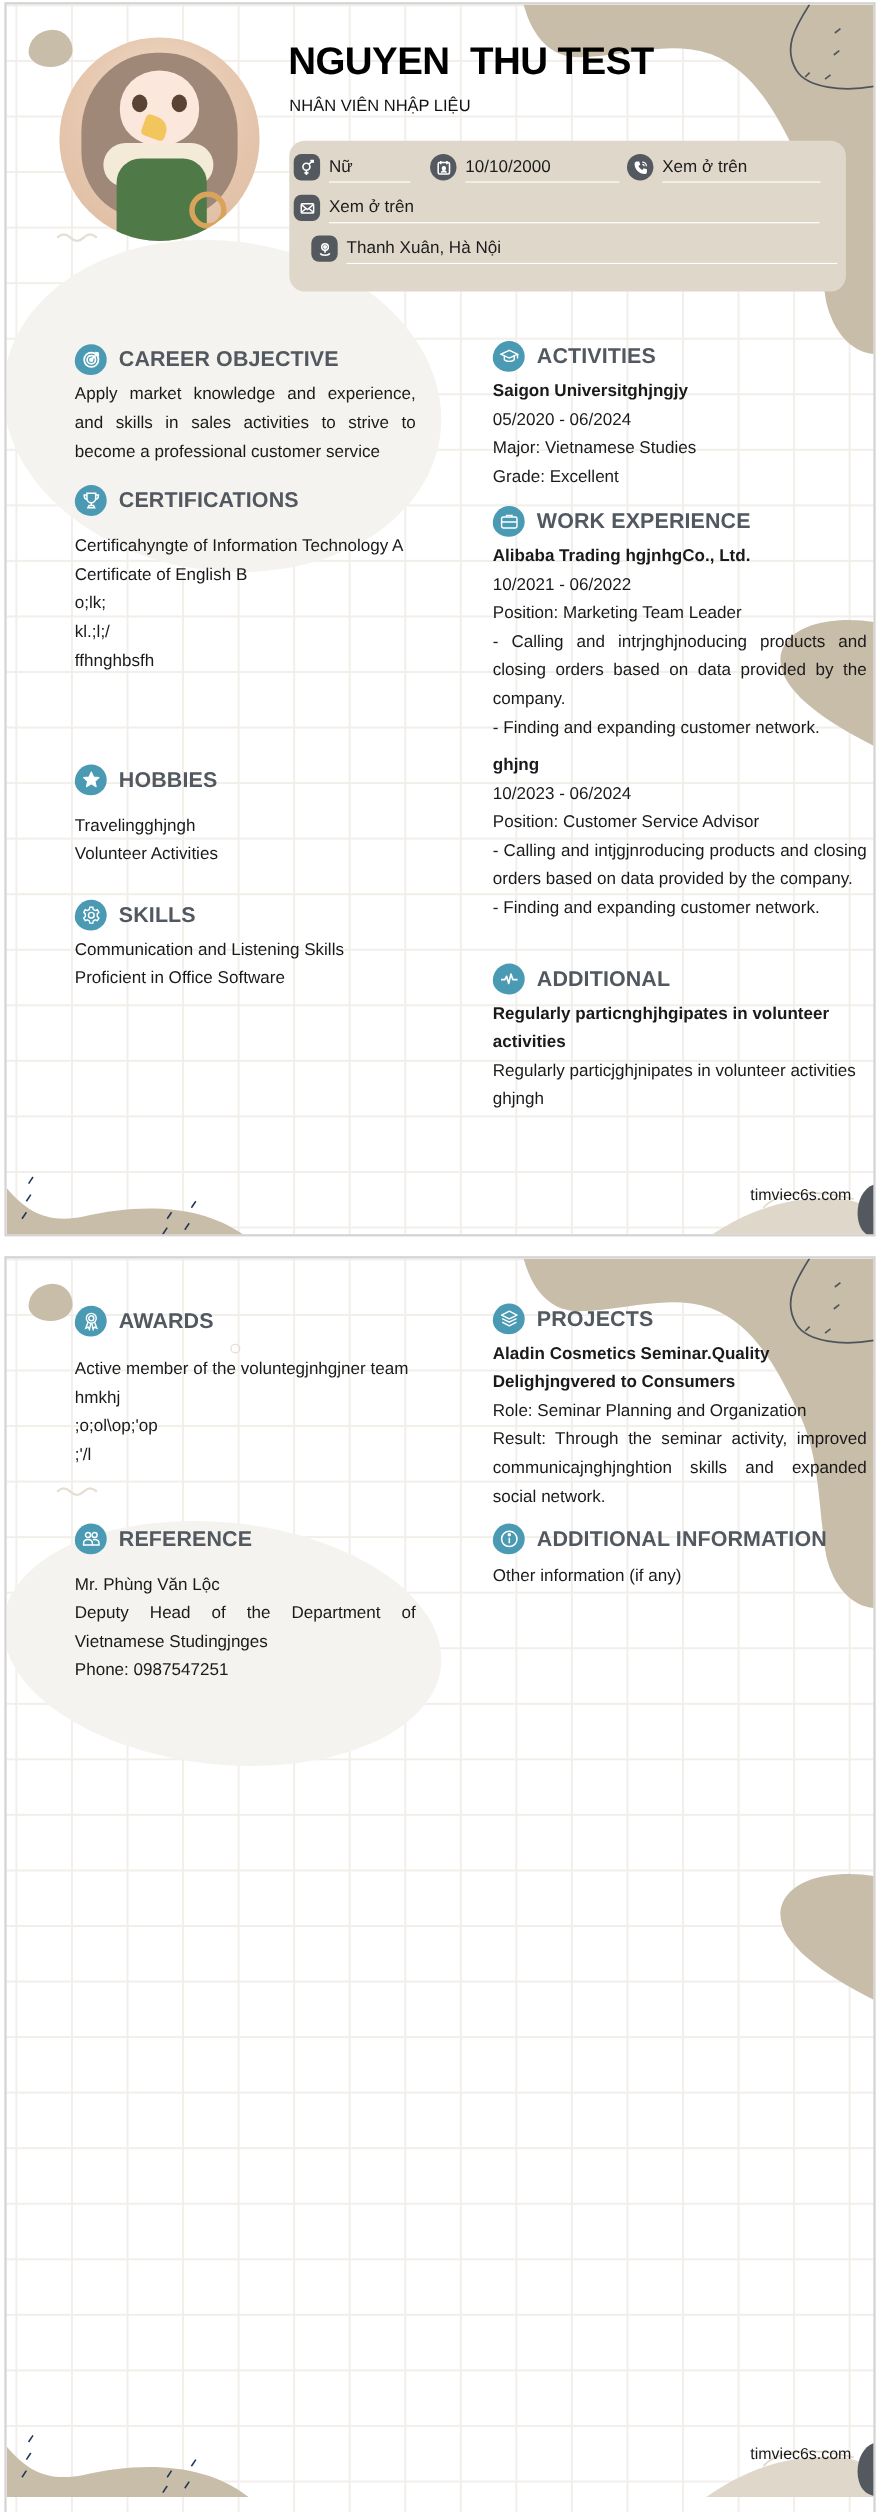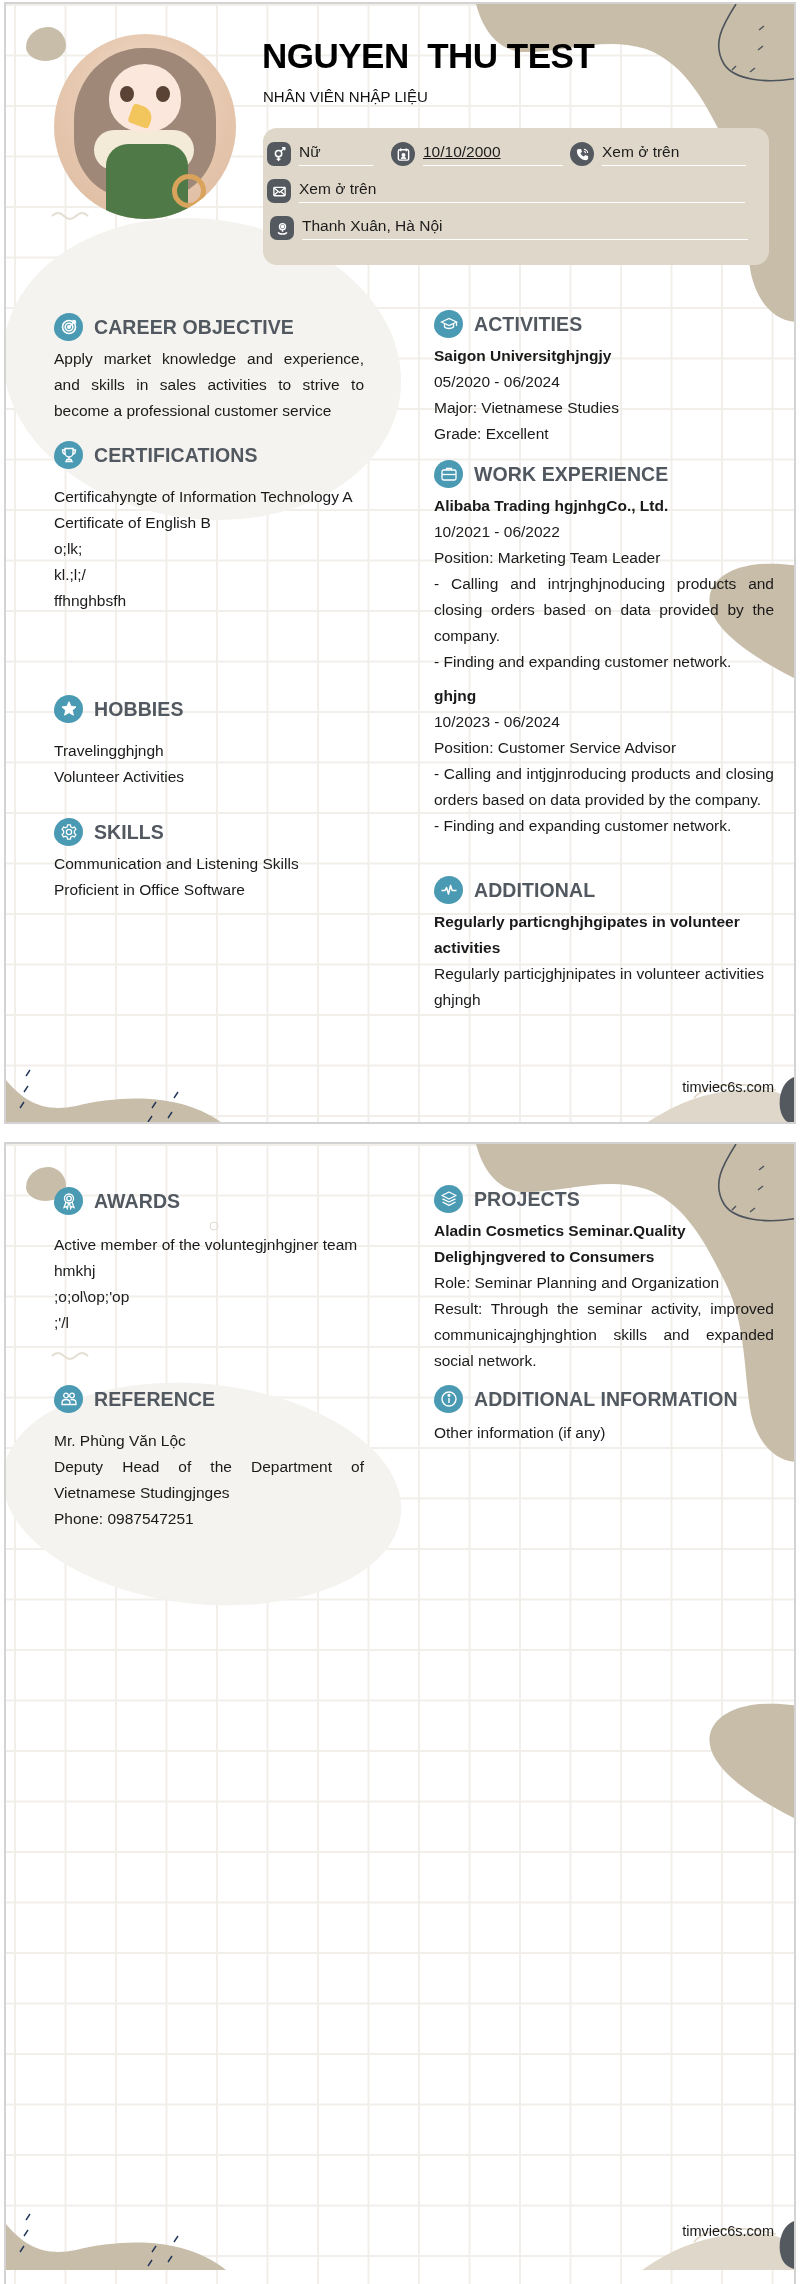--- a/index.html
+++ b/index.html
@@ -31,30 +31,30 @@
   .avatar .eye.l { left: 66px; } .avatar .eye.r { left: 102px; }
   .avatar .snack { position: absolute; left: 76px; top: 72px; width: 22px; height: 20px; background: #f2c55d; transform: rotate(20deg); border-radius: 4px 12px 4px 4px; }
   .avatar .dress { position: absolute; left: 52px; top: 110px; width: 82px; height: 80px; background: #4f7a48; border-radius: 22px 22px 0 0; }
   .avatar .sleeve { position: absolute; left: 40px; top: 96px; width: 100px; height: 40px; background: #f3ead7; border-radius: 20px; }
   .avatar .bag { position: absolute; left: 118px; top: 140px; width: 34px; height: 34px; border: 5px solid #d9a35b; border-radius: 50%; }
 
   .name { position: absolute; left: 256px; top: 32px; font-size: 35px; font-weight: 700; letter-spacing: -0.5px; color: #000; white-space: pre; }
   .job-title { position: absolute; left: 257px; top: 84px; font-size: 15px; color: #111; }
 
   .contact-box { position: absolute; left: 257px; top: 124px; width: 506px; height: 137px; background: #dfd8ca; border-radius: 14px; }
-  .c-item { position: absolute; height: 26px; display: flex; align-items: flex-end; }
+  .c-item { position: absolute; height: 26px; display: flex; align-items: flex-start; }
   .c-icon {
     width: 24px; height: 24px; background: #545960; color: #fff; border-radius: 7px;
     display: flex; align-items: center; justify-content: center; flex: 0 0 24px;
   }
   .c-icon.round { border-radius: 50%; }
   .c-icon svg { width: 15px; height: 15px; }
   .c-value { margin-left: 8px; font-size: 15.5px; color: #1c1c1c; border-bottom: 1px solid #ffffff; height: 26px; line-height: 24px; }
 
-  .section { position: absolute; }
+  .section { position: absolute; margin-left: 14px; }
   .sec-head { display: flex; align-items: center; height: 30px; }
   .sec-icon {
     width: 29px; height: 28px; background: #4a9ab4; color: #fff;
     border-radius: 52% 48% 50% 50% / 55% 50% 50% 45%;
     display: flex; align-items: center; justify-content: center; flex: 0 0 29px;
   }
   .sec-icon svg { width: 18px; height: 18px; }
   .sec-title { margin-left: 11px; font-size: 19.5px; font-weight: 700; color: #525860; letter-spacing: 0.1px; }
   .sec-body { font-size: 15.5px; line-height: 26px; color: #1a1a1a; text-align: justify; }
   .sec-body .b { font-weight: 700; }
@@ -117,21 +117,21 @@
         <svg viewBox="0 0 16 16" fill="none" stroke="#fff" stroke-width="1.6">
             <circle cx="7" cy="7" r="3.4"></circle>
             <line x1="7" y1="10.4" x2="7" y2="15"></line>
             <line x1="5" y1="13" x2="9" y2="13"></line>
             <line x1="9.5" y1="4.5" x2="13.5" y2="0.8"></line>
             <polyline points="10.8,0.8 13.5,0.8 13.5,3.5"></polyline>
           </svg>
       </span>
       <span class="c-value" style="width:74px">Nữ</span>
     </div>
-    <div class="c-item" style="left:128px;top:12px;text-decoration:underline;">
+    <div class="c-item" style="left:128px;top:12px;">
       <span class="c-icon round">
         <svg viewBox="0 0 16 16" fill="none" stroke="#fff" stroke-width="1.5">
             <rect x="2.5" y="3" width="11" height="11" rx="1.5"></rect>
             <line x1="5" y1="1.5" x2="5" y2="4.5"></line>
             <line x1="11" y1="1.5" x2="11" y2="4.5"></line>
             <circle cx="8" cy="8.5" r="1.4" fill="#fff"></circle>
             <path d="M5.5 12.5 q2.5 -3 5 0" fill="#fff"></path>
           </svg>
       </span>
       <span class="c-value" style="width:140px">10/10/2000</span>
@@ -150,21 +150,21 @@
       <span class="c-icon">
         <svg viewBox="0 0 16 16" fill="none" stroke="#fff" stroke-width="1.4">
             <rect x="2" y="3.5" width="12" height="9" rx="0.8"></rect>
             <polyline points="2,4 8,9 14,4"></polyline>
             <line x1="2" y1="12" x2="6.5" y2="8"></line>
             <line x1="14" y1="12" x2="9.5" y2="8"></line>
           </svg>
       </span>
       <span class="c-value" style="width:446px">Xem ở trên</span>
     </div>
-    <div class="c-item" style="left:7px;top:86px;">
+    <div class="c-item" style="left:20px;top:86px;">
       <span class="c-icon">
         <svg viewBox="0 0 16 16" fill="none" stroke="#fff" stroke-width="1.5">
             <circle cx="8" cy="6" r="3.2"></circle>
             <path d="M8 9.2 L8 11.5"></path>
             <path d="M3.5 12 C4 14.5 12 14.5 12.5 12"></path>
             <circle cx="8" cy="6" r="1.2" fill="#fff"></circle>
           </svg>
       </span>
       <span class="c-value" style="width:446px">Thanh Xuân, Hà Nội</span>
     </div>

